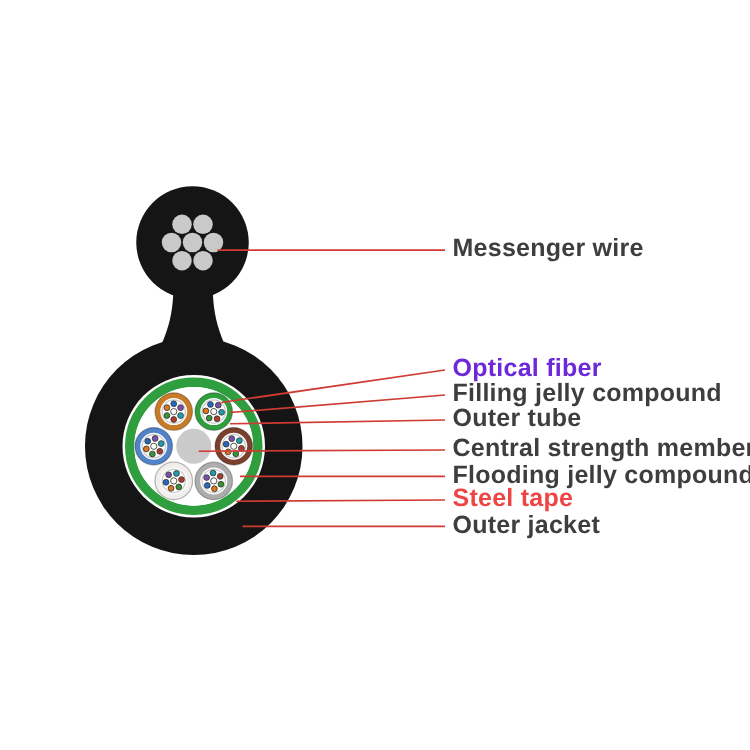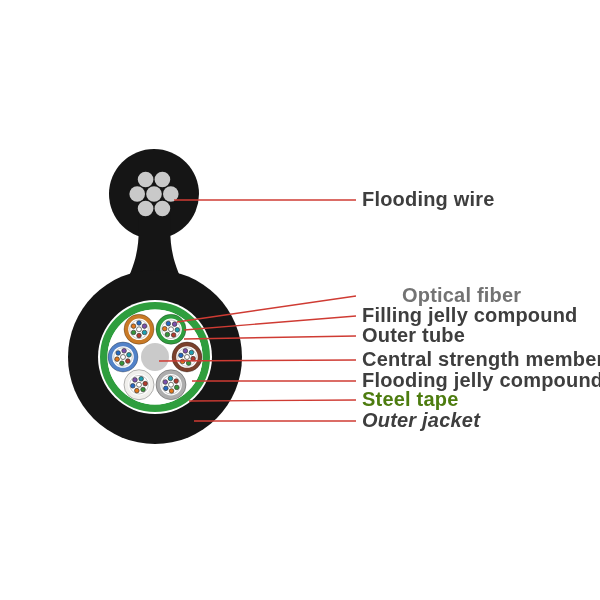--- a/index.html
+++ b/index.html
@@ -104,22 +104,22 @@
       <line x1="177" y1="322" x2="356" y2="296" stroke="#cf3b33" stroke-width="1.4"></line>
       <line x1="184" y1="330" x2="356" y2="316" stroke="#cf3b33" stroke-width="1.4"></line>
       <line x1="184" y1="339" x2="356" y2="336" stroke="#cf3b33" stroke-width="1.4"></line>
       <line x1="159" y1="361" x2="356" y2="360" stroke="#cf3b33" stroke-width="1.4"></line>
       <line x1="192" y1="381" x2="356" y2="381" stroke="#cf3b33" stroke-width="1.4"></line>
       <line x1="189" y1="401" x2="356" y2="400" stroke="#cf3b33" stroke-width="1.4"></line>
       <line x1="194" y1="421" x2="356" y2="421" stroke="#cf3b33" stroke-width="1.4"></line>
     </svg>
 
   <div>
-    <div class="lbl" style="left: 362px; top: 200px; color: rgb(62, 62, 62);">Flooding wire</div>
-    <div class="lbl" style="left: 362px; top: 296px; color: #737373; margin-left: 40px;">Optical fiber</div>
+    <div class="lbl" style="left: 362px; top: 200px; color: rgb(62, 62, 62);">Messenger wire</div>
+    <div class="lbl" style="left: 362px; top: 296px; color: #6d28d9;">Optical fiber</div>
     <div class="lbl" style="left: 362px; top: 316px; color: rgb(62, 62, 62); text-align: center;">Filling jelly compound</div>
     <div class="lbl" style="left: 362px; top: 336px; color: rgb(62, 62, 62);">Outer tube</div>
     <div class="lbl" style="left: 362px; top: 360px; color: rgb(62, 62, 62);">Central strength member</div>
     <div class="lbl" style="left: 362px; top: 381px; color: rgb(62, 62, 62);">Flooding jelly compound</div>
-    <div class="lbl" style="left: 362px; top: 400px; color: #4d7c0f;">Steel tape</div>
-    <div class="lbl" style="left: 362px; top: 421px; color: rgb(62, 62, 62); font-style: italic;">Outer jacket</div>
+    <div class="lbl" style="left: 362px; top: 400px; color: #ef4444;">Steel tape</div>
+    <div class="lbl" style="left: 362px; top: 421px; color: rgb(62, 62, 62);">Outer jacket</div>
   </div>
 </div>
 
 </body></html>

